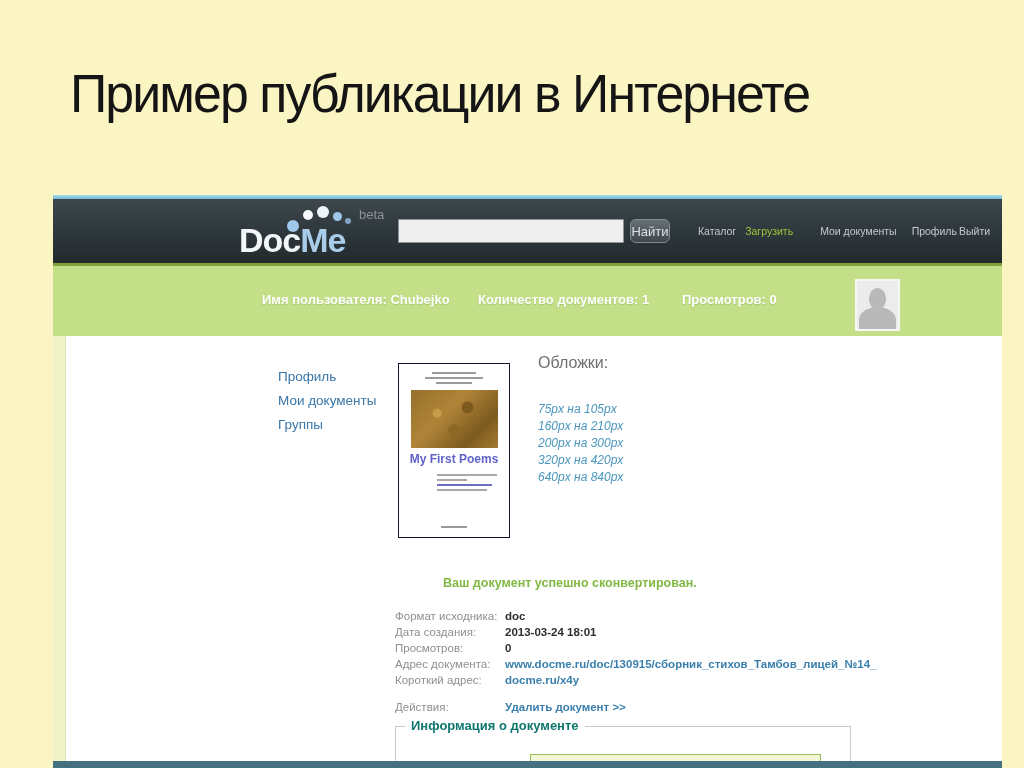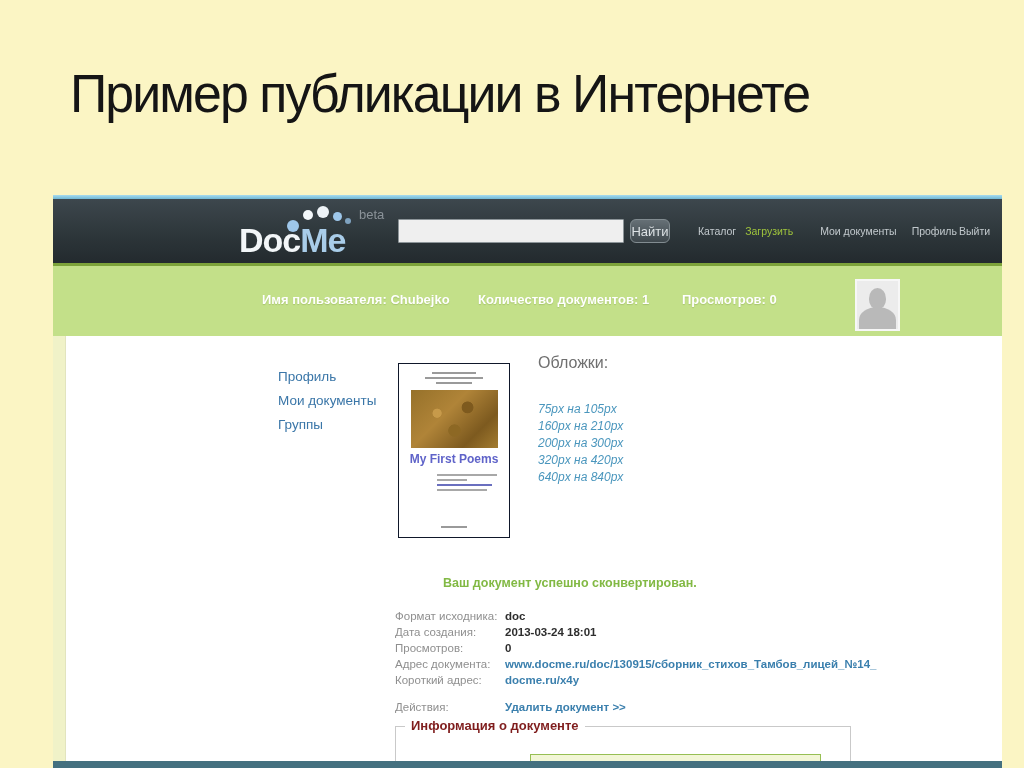--- a/index.html
+++ b/index.html
@@ -99,21 +99,21 @@
   .dlabel { width:110px; color:#8f8f8f; }
   .dval  { color:#2e2e2e; font-weight:bold; }
   .dlink { color:#3a7fad; font-weight:bold; cursor:pointer; }
 
   .actions { position:absolute; left:342px; top:506px; font-size:11.5px; display:flex; }
   .actions .dlabel { width:110px; }
 
   .info-fieldset { position:absolute; left:342px; top:531px; width:456px; height:42px;
     border:1px solid #c9c9c9; border-bottom:none; }
   .info-legend { position:absolute; left:352px; top:523px; background:#fff; padding:0 6px;
-    font-size:13px; font-weight:bold; color:#7f1d1d; }
+    font-size:13px; font-weight:bold; color:#0f766e; }
 
   .green-box { position:absolute; left:477px; top:559px; width:291px; height:14px;
     background:#f2f6d6; border:1px solid #97bf53; }
 
   .bottom-edge { position:absolute; left:0; top:566px; width:100%; height:7px; background:#44707f; }
 </style>
 </head>
 <body>
 
 <div class="slide">

